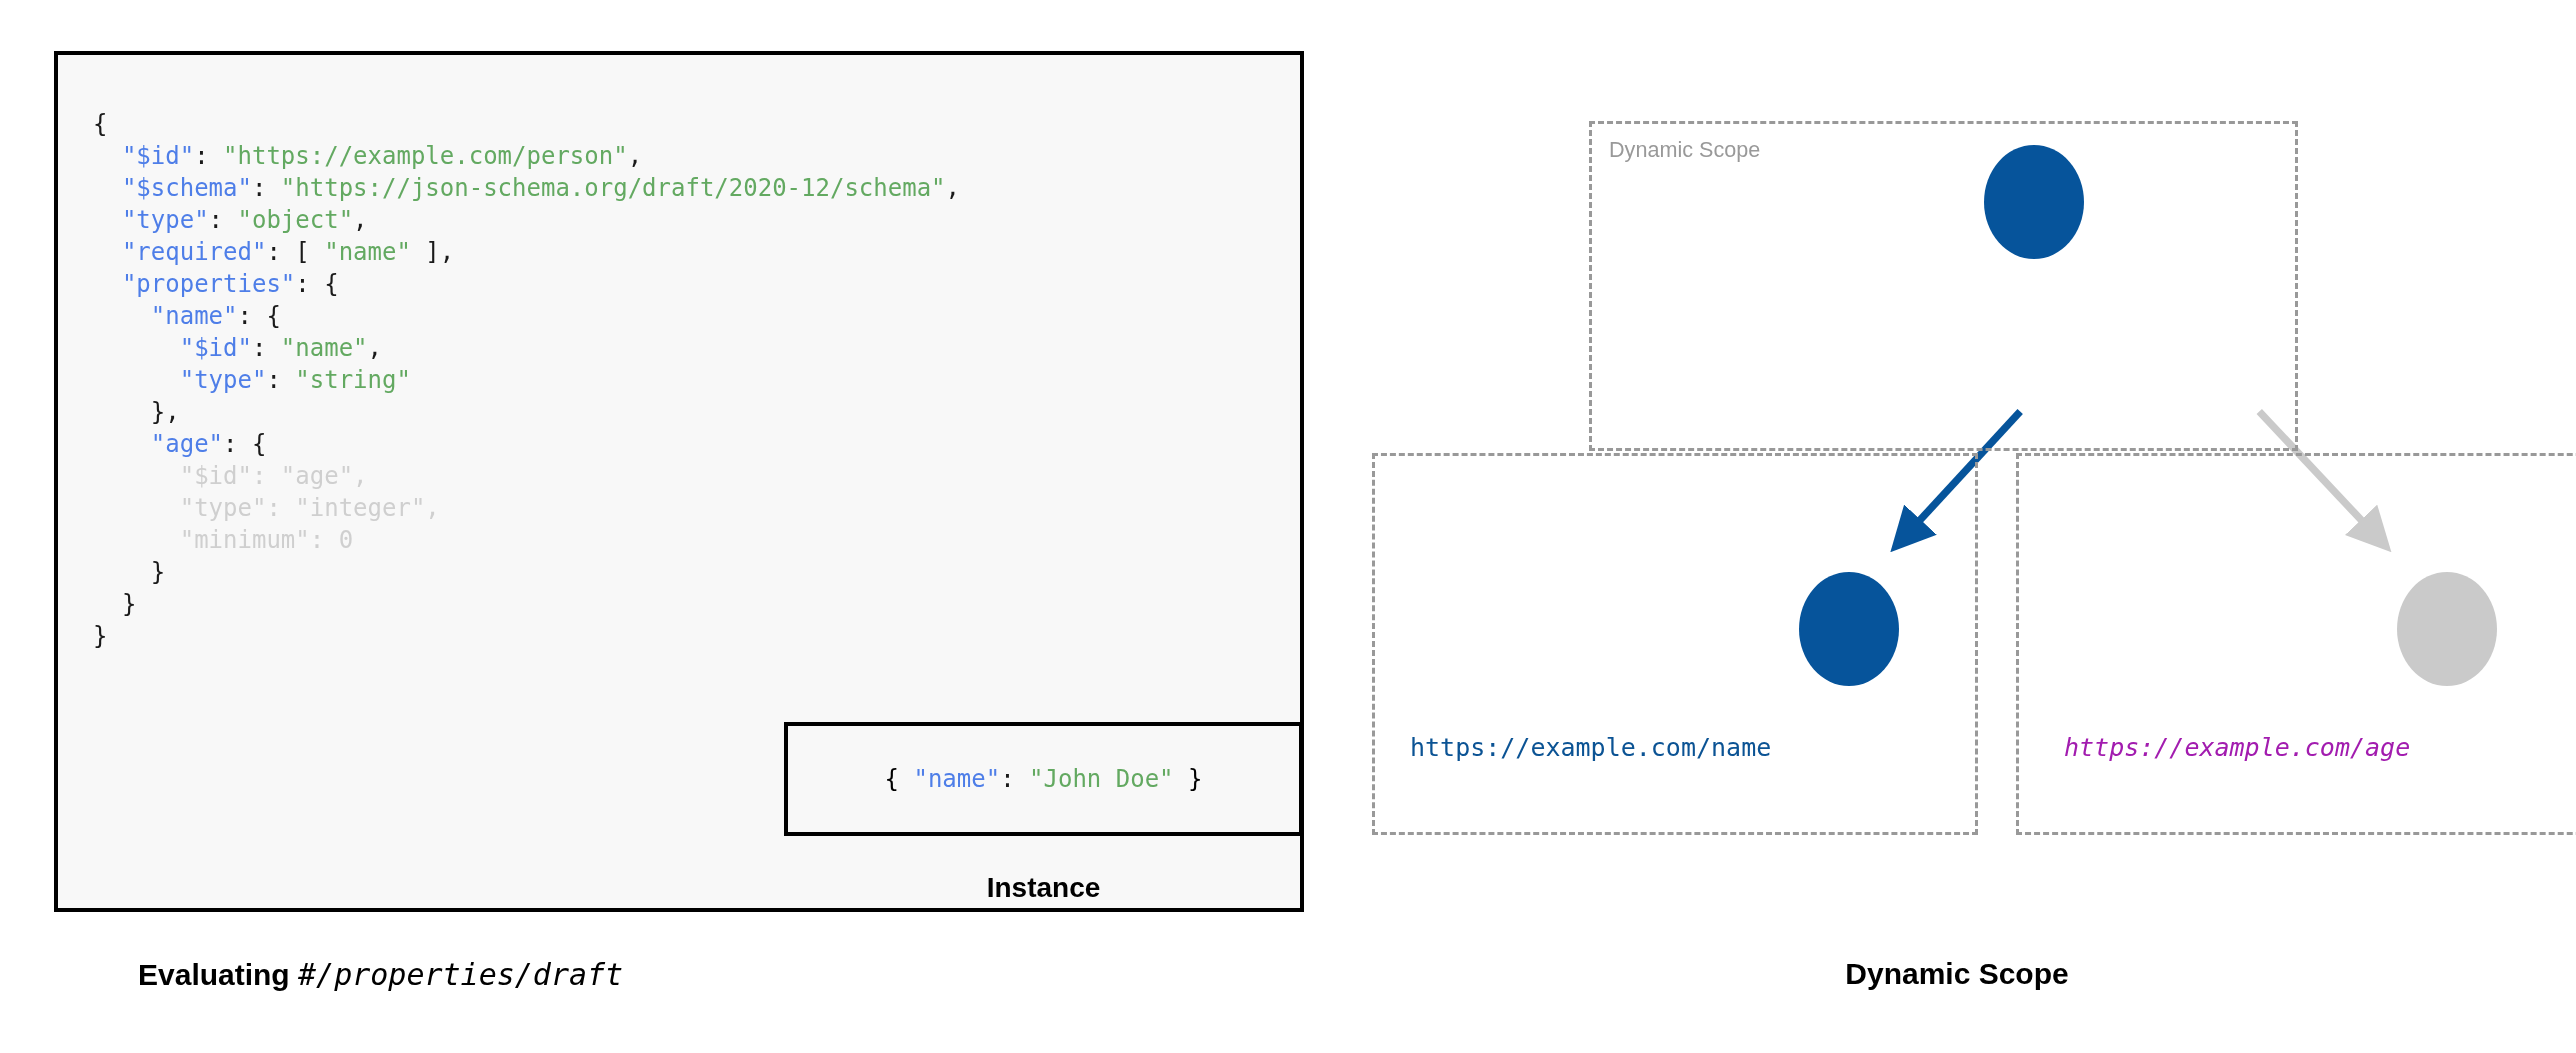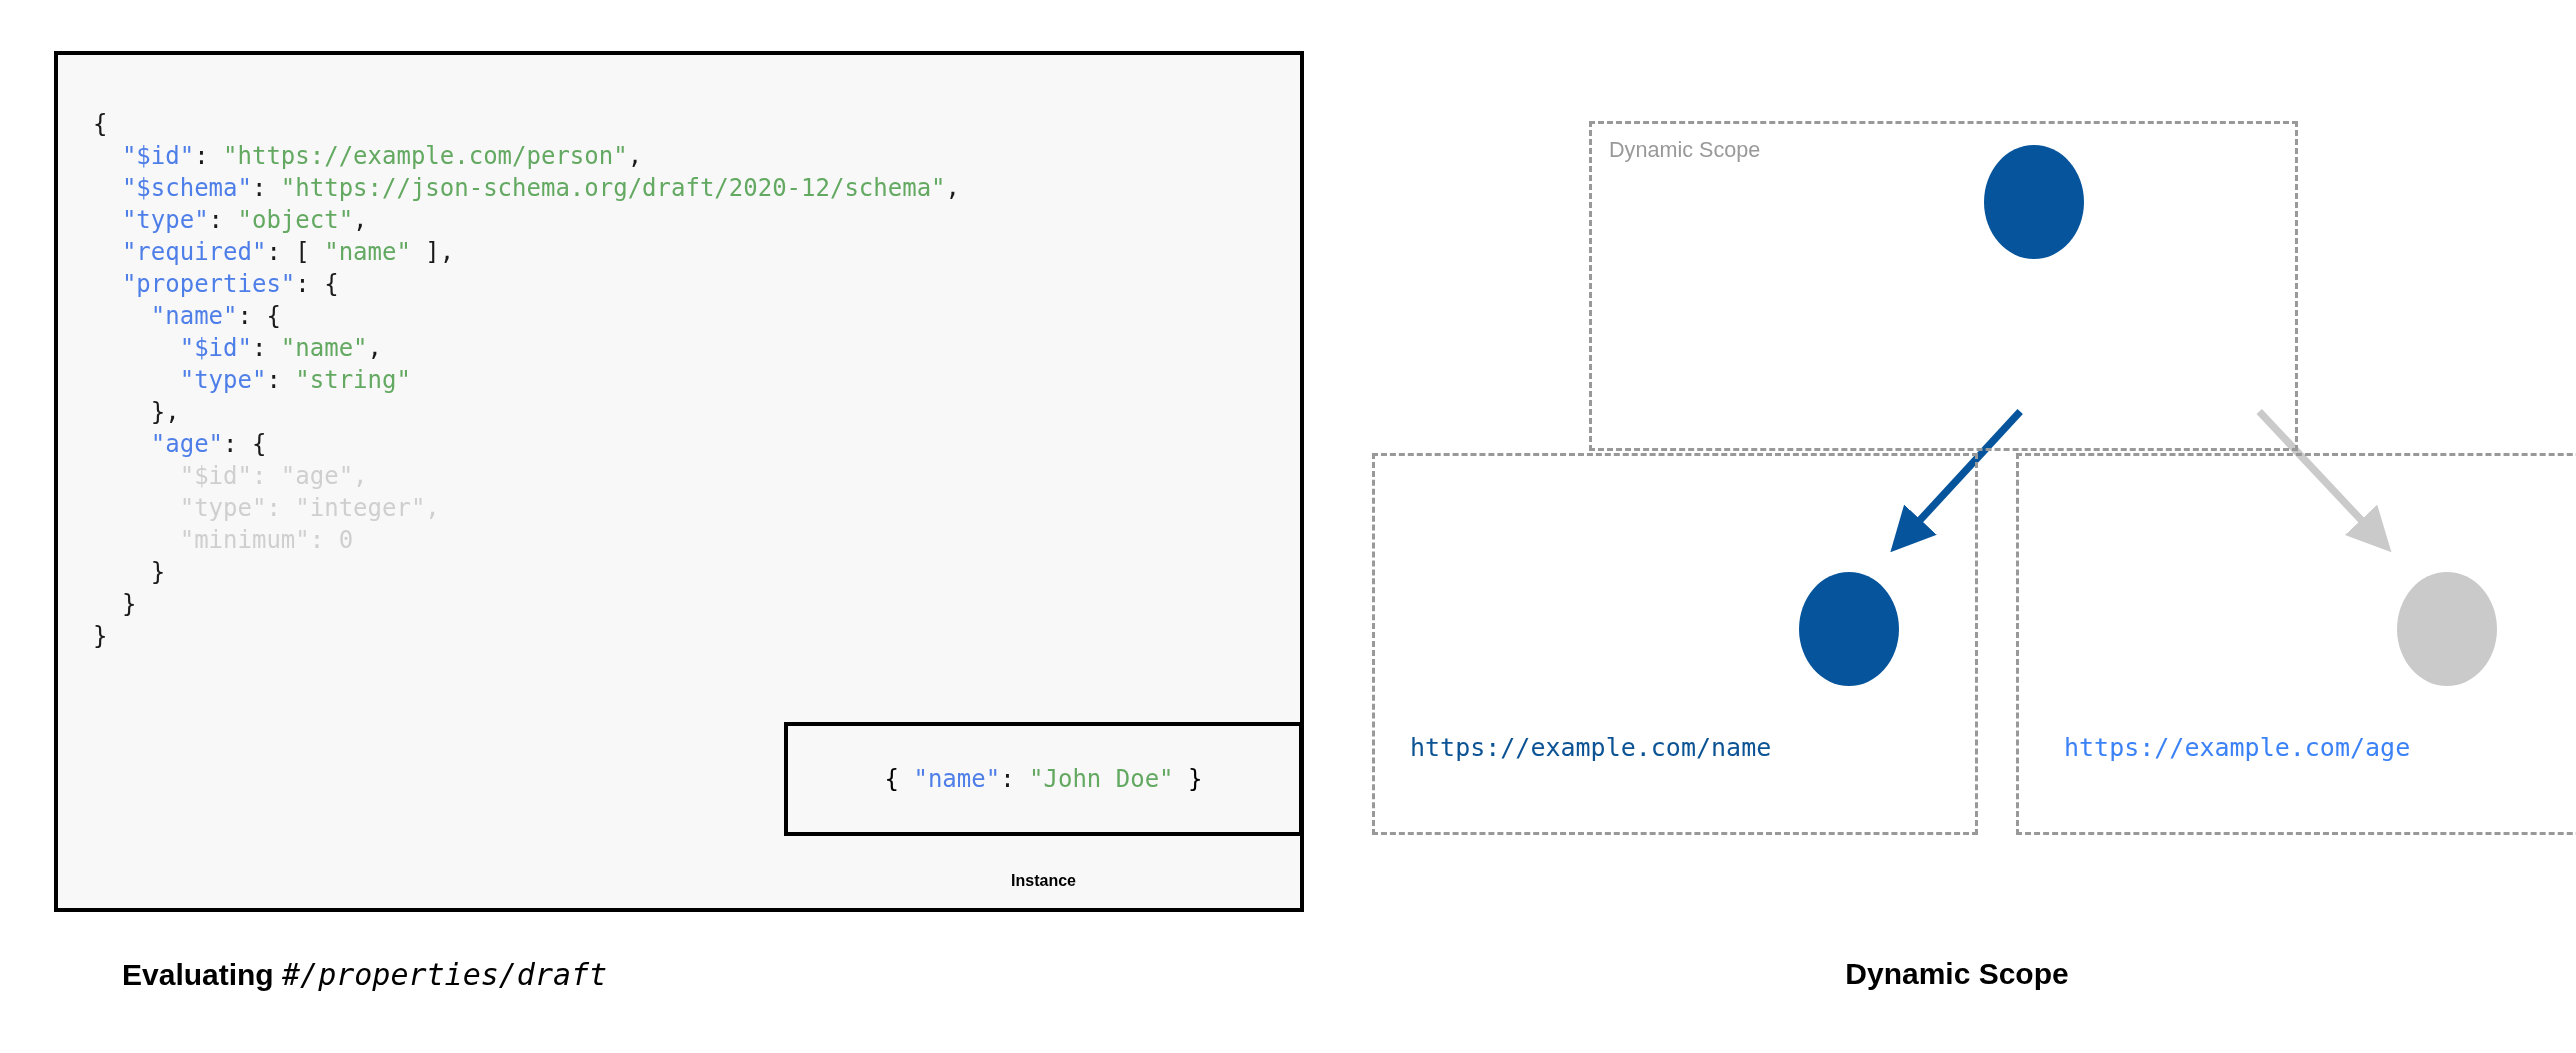--- a/index.html
+++ b/index.html
@@ -26,28 +26,28 @@
   
   #instance-box{
     position:absolute;left:726px;top:667px;width:519px;height:114px;
     box-sizing:border-box;border:4px solid #000;background:#F8F8F8;
     display:flex;align-items:center;justify-content:center;
     font-family:"DejaVu Sans Mono","Liberation Mono",monospace;
     font-size:24px;white-space:pre;
   }
   #instance-label{
     position:absolute;left:726px;top:817px;width:519px;text-align:center;
-    font-size:16px;font-weight:bold;color:#000;
+    font-size:28px;font-weight:bold;color:#000;
   }
 
   #left-caption{
     position:absolute;left:122px;top:957px;
     font-size:30px;color:#000;white-space:pre;
   }
-  #left-caption .bold{font-weight:bold;font-family:"Liberation Sans",sans-serif;}
+  #left-caption .bold{font-weight:bold;font-family:"Liberation Sans",sans-serif;margin-left:16px;}
   #left-caption .mono{
     font-family:"DejaVu Sans Mono","Liberation Mono",monospace;
     font-style:italic;font-weight:normal;
   }
 
   
   #diagram{position:absolute;left:1338px;top:0;width:1238px;height:752px;}
 
   .scope-box{position:absolute;box-sizing:border-box;
     border:3.4px dashed #999;background:transparent;}
@@ -65,21 +65,21 @@
   #circle-person{left:646px;top:145px;width:100px;height:114px;background:#06549B;}
   #circle-name  {left:461px; top:572px;width:100px;height:114px;background:#06549B;}
   #circle-age   {left:1059px;top:572px;width:100px;height:114px;background:#CACACA;}
 
   .node-label{
     position:absolute;font-family:"DejaVu Sans Mono","Liberation Mono",monospace;
     font-size:25px;white-space:nowrap;
   }
   #label-person{left:335px; top:353px; color:#0B5394;}
   #label-name  {left:72px; top:733px;color:#0B5394;}
-  #label-age   {left:726px;top:733px;color:#3b82f6;}
+  #label-age   {left:726px;top:733px;color:#a21caf;font-style:italic;}
 
   #arrows{position:absolute;left:0;top:0;width:1238px;height:1053px;}
 
   #right-caption{
     position:absolute;left:0;top:957px;width:1238px;text-align:center;
     font-size:30px;font-weight:bold;color:#000;
   }
 </style>
 </head>
 <body>

